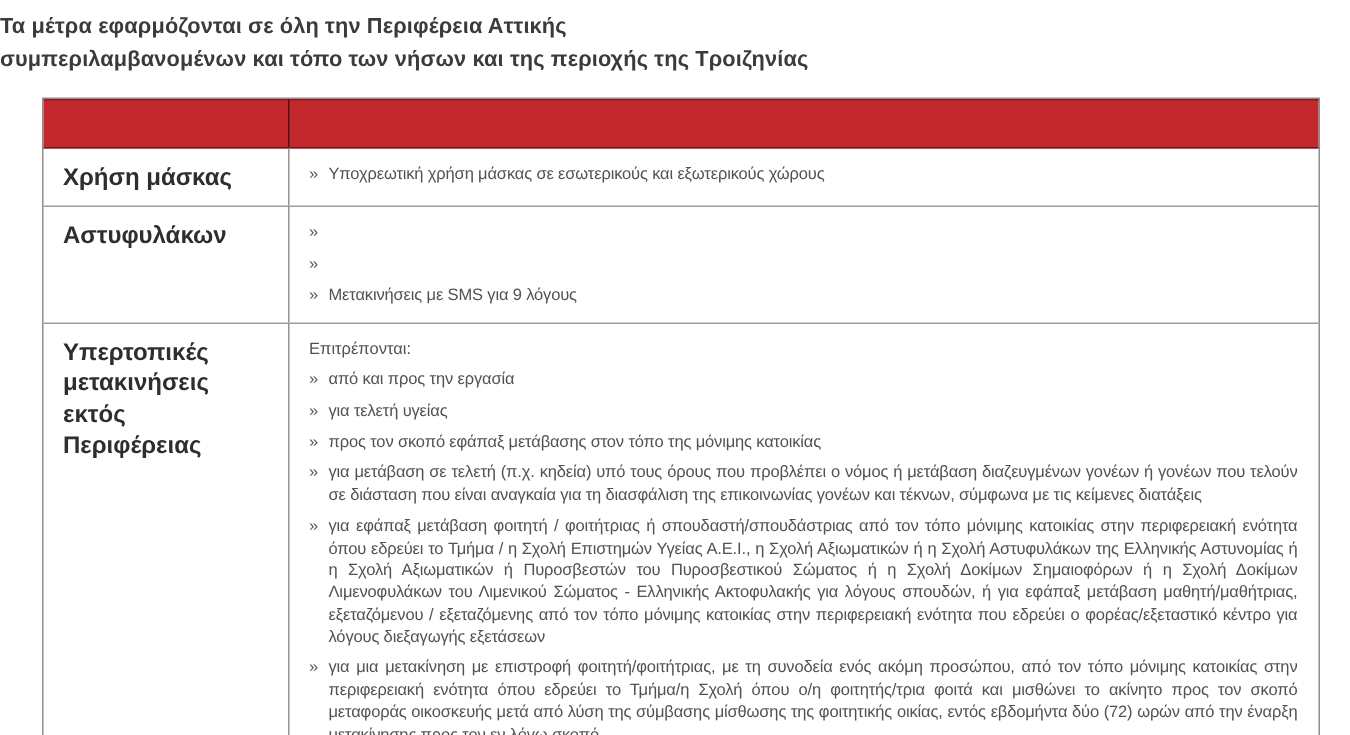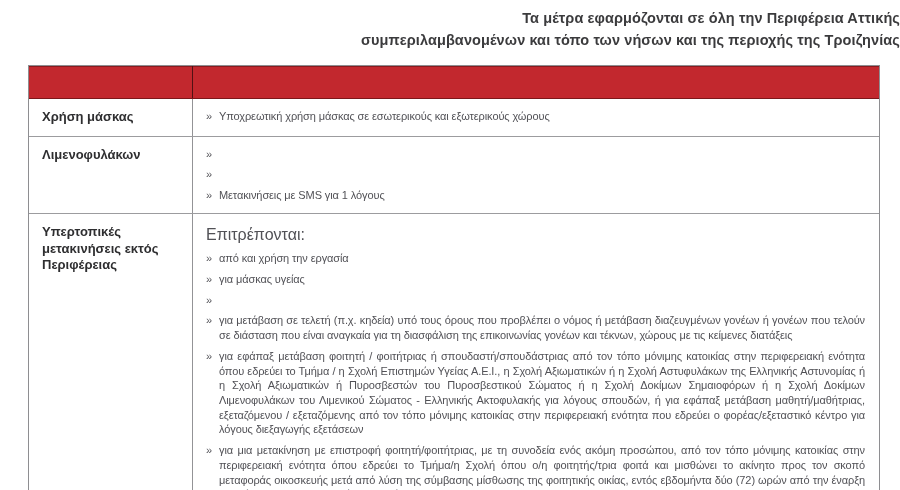--- a/index.html
+++ b/index.html
@@ -5,21 +5,21 @@
   html,body { margin:0; padding:0; background:#ffffff; }
   body {
     width:900px; height:490px; overflow:hidden;
     font-family:"Liberation Sans", sans-serif;
     -webkit-font-smoothing:antialiased;
   }
   .page { position:relative; width:900px; height:490px; background:#ffffff; overflow:hidden; }
 
   .title {
     padding-top:8px;
-    text-align:right;
+    text-align:left;
     font-weight:bold;
     font-size:14.5px;
     line-height:1.5;
     color:#3b3b3d;
     letter-spacing:0.1px;
   }
 
   .tbl {
     margin:13px 20px 0 28px;
     width:852px;
@@ -39,34 +39,34 @@
   .thead .hc2 { flex:1; }
 
   .trow { display:flex; }
   .trow + .trow { border-top:1px solid #9c9c9f; }
 
   .c1 {
     width:164px; flex:0 0 164px; box-sizing:border-box;
     border-right:1px solid #939396;
     padding:10px 12px 8px 13px;
     font-weight:bold;
-    font-size:13px;
+    font-size:16px;
     line-height:1.3;
     color:#2e2e30;
   }
   .c2 {
     flex:1; box-sizing:border-box;
     padding:10px 14px 8px 13px;
   }
 
   .row-mask   { min-height:37px; }
   .row-moves  { min-height:69px; }
 
   .intro {
-    font-size:16px;
+    font-size:11px;
     line-height:1.34;
     color:#515156;
     margin-bottom:6px;
   }
   .item { display:flex; margin-bottom:6px; }
   .item:last-child { margin-bottom:2px; }
   .mk {
     flex:0 0 13px;
     font-size:11px;
     line-height:1.34;
@@ -101,53 +101,54 @@
       <div class="c1">Χρήση μάσκας</div>
       <div class="c2">
         <div class="item">
           <span class="mk">»</span>
           <span class="tx">Υποχρεωτική χρήση μάσκας σε εσωτερικούς και εξωτερικούς χώρους</span>
         </div>
       </div>
     </div>
 
     <div class="trow row-moves">
-      <div class="c1">Λιμενοφυλάκων</div>
+      <div class="c1">Αστυφυλάκων</div>
       <div class="c2">
         <div class="item">
           <span class="mk">»</span>
         </div>
         <div class="item">
           <span class="mk">»</span>
         </div>
         <div class="item">
           <span class="mk">»</span>
-          <span class="tx">Μετακινήσεις με SMS για 1 λόγους</span>
+          <span class="tx">Μετακινήσεις με SMS για 9 λόγους</span>
         </div>
       </div>
     </div>
 
     <div class="trow">
       <div class="c1">Υπερτοπικές μετακινήσεις εκτός Περιφέρειας</div>
       <div class="c2">
         <div class="intro">Επιτρέπονται:</div>
         <div class="item">
           <span class="mk">»</span>
-          <span class="tx">από και χρήση την εργασία</span>
+          <span class="tx">από και προς την εργασία</span>
         </div>
         <div class="item">
           <span class="mk">»</span>
-          <span class="tx">για μάσκας υγείας</span>
+          <span class="tx">για τελετή υγείας</span>
         </div>
         <div class="item">
           <span class="mk">»</span>
+          <span class="tx">προς τον σκοπό εφάπαξ μετάβασης στον τόπο της μόνιμης κατοικίας</span>
         </div>
         <div class="item">
           <span class="mk">»</span>
-          <span class="tx">για μετάβαση σε τελετή (π.χ. κηδεία) υπό τους όρους που προβλέπει ο νόμος ή μετάβαση διαζευγμένων γονέων ή γονέων που τελούν σε διάσταση που είναι αναγκαία για τη διασφάλιση της επικοινωνίας γονέων και τέκνων, χώρους με τις κείμενες διατάξεις</span>
+          <span class="tx">για μετάβαση σε τελετή (π.χ. κηδεία) υπό τους όρους που προβλέπει ο νόμος ή μετάβαση διαζευγμένων γονέων ή γονέων που τελούν σε διάσταση που είναι αναγκαία για τη διασφάλιση της επικοινωνίας γονέων και τέκνων, σύμφωνα με τις κείμενες διατάξεις</span>
         </div>
         <div class="item">
           <span class="mk">»</span>
           <span class="tx">για εφάπαξ μετάβαση φοιτητή / φοιτήτριας ή σπουδαστή/σπουδάστριας από τον τόπο μόνιμης κατοικίας στην περιφερειακή ενότητα όπου εδρεύει το Τμήμα / η Σχολή Επιστημών Υγείας Α.Ε.Ι., η Σχολή Αξιωματικών ή η Σχολή Αστυφυλάκων της Ελληνικής Αστυνομίας ή η Σχολή Αξιωματικών ή Πυροσβεστών του Πυροσβεστικού Σώματος ή η Σχολή Δοκίμων Σημαιοφόρων ή η Σχολή Δοκίμων Λιμενοφυλάκων του Λιμενικού Σώματος - Ελληνικής Ακτοφυλακής για λόγους σπουδών, ή για εφάπαξ μετάβαση μαθητή/μαθήτριας, εξεταζόμενου / εξεταζόμενης από τον τόπο μόνιμης κατοικίας στην περιφερειακή ενότητα που εδρεύει ο φορέας/εξεταστικό κέντρο για λόγους διεξαγωγής εξετάσεων</span>
         </div>
         <div class="item">
           <span class="mk">»</span>
           <span class="tx">για μια μετακίνηση με επιστροφή φοιτητή/φοιτήτριας, με τη συνοδεία ενός ακόμη προσώπου, από τον τόπο μόνιμης κατοικίας στην περιφερειακή ενότητα όπου εδρεύει το Τμήμα/η Σχολή όπου ο/η φοιτητής/τρια φοιτά και μισθώνει το ακίνητο προς τον σκοπό μεταφοράς οικοσκευής μετά από λύση της σύμβασης μίσθωσης της φοιτητικής οικίας, εντός εβδομήντα δύο (72) ωρών από την έναρξη μετακίνησης προς τον εν λόγω σκοπό</span>
         </div>
 

